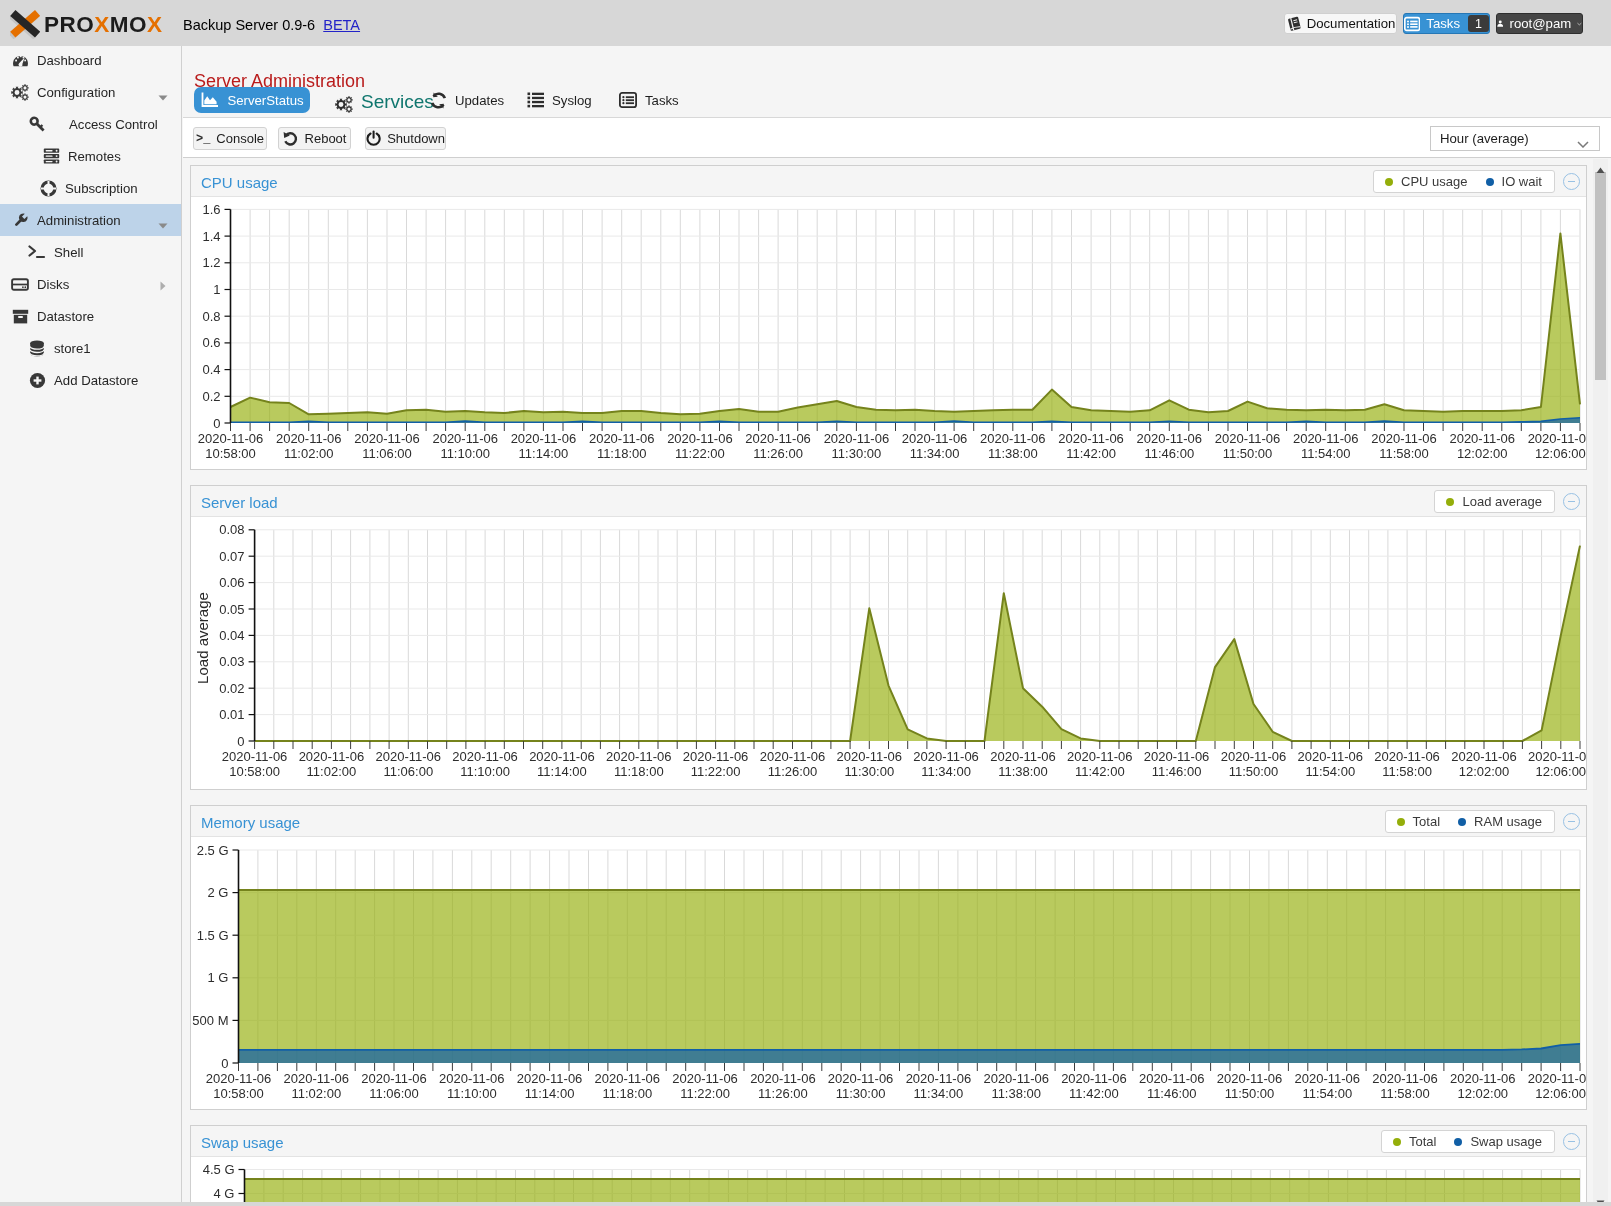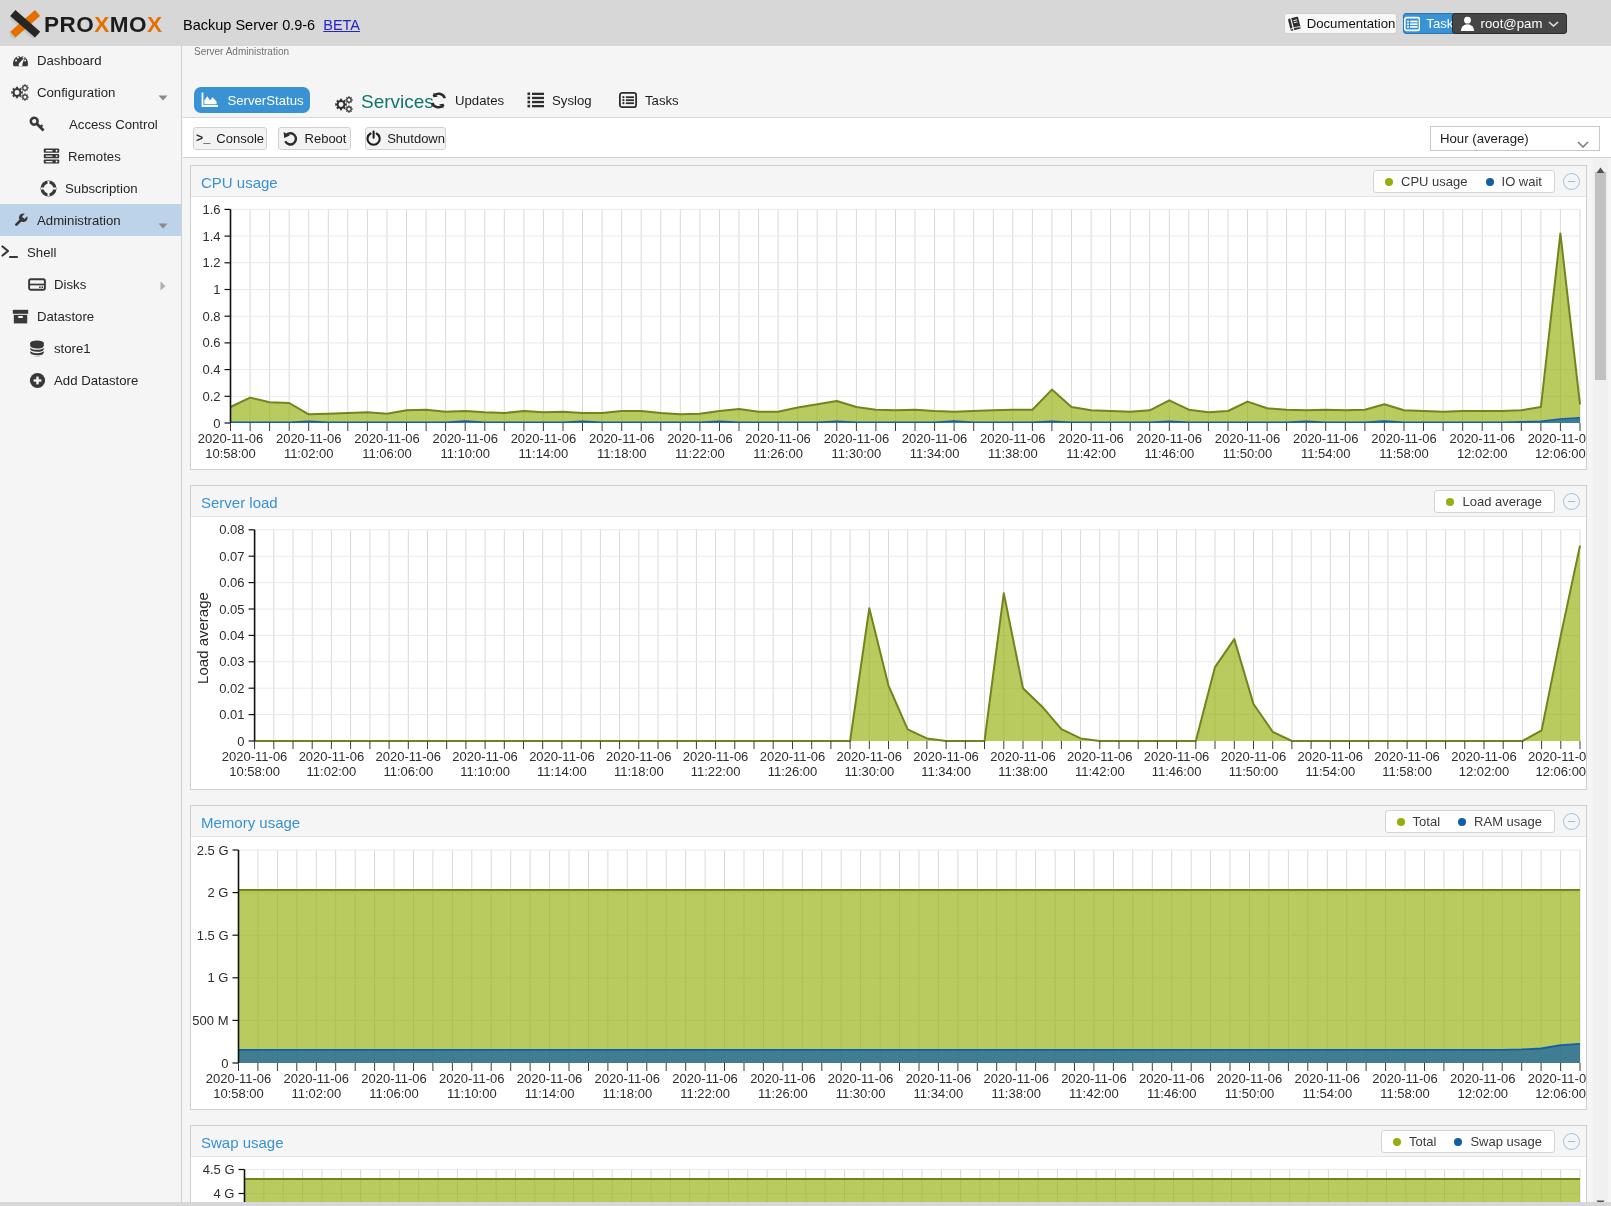--- a/index.html
+++ b/index.html
@@ -46,21 +46,21 @@
       </svg>Documentation</div>
     <div class="hbtn" style="left:1403px;width:87px;background:#3892d4;border:1px solid #2677b5;color:#fff"><svg width="18" height="16" viewBox="0 0 18 16" style="">
         <rect x="0.9" y="0.9" width="16.2" height="14.2" rx="2.2" fill="none" stroke="#ffffff" stroke-width="1.8"></rect>
 <circle cx="4.4" cy="5.2" r="1.1" fill="#ffffff"></circle>
         <rect x="6.8" y="4.3" width="8.2" height="1.8" fill="#ffffff"></rect>
 <circle cx="4.4" cy="8.2" r="1.1" fill="#ffffff"></circle>
         <rect x="6.8" y="7.3" width="8.2" height="1.8" fill="#ffffff"></rect>
 <circle cx="4.4" cy="11.2" r="1.1" fill="#ffffff"></circle>
         <rect x="6.8" y="10.3" width="8.2" height="1.8" fill="#ffffff"></rect>
       </svg>Tasks<span style="background:#3b3b3b;border-radius:3px;font-size:12.5px;padding:1.5px 7px;margin-left:2px">1</span></div>
-    <div class="hbtn" style="left:1452px;width:115px;background:#464646;border:1px solid #2e2e2e;color:#fff"><svg width="15" height="15" viewBox="0 0 15 15" style="">
+    <div class="hbtn" style="left:1496px;width:87px;background:#464646;border:1px solid #2e2e2e;color:#fff"><svg width="15" height="15" viewBox="0 0 15 15" style="">
         <circle cx="7.5" cy="4.2" r="3.4" fill="#ffffff"></circle>
 <path d="M0.8 15 A6.7 6.7 0 0 1 14.2 15 Z" fill="#ffffff"></path>
       </svg>root@pam <svg width="11" height="6" viewBox="0 0 11 6" style="">
         <path d="M1 1 L5.5 5 L10 1" fill="none" stroke="#e0e0e0" stroke-width="1.6"></path>
       </svg></div>
   </div>
 <div class="side">
     <div class="nav" style="top:-2px;padding-left:10px">
       <span class="ic">
         <svg width="17" height="17" viewBox="0 0 17 17" style="">
@@ -135,30 +135,30 @@
 <path d="M6.8 0.7 L6.8 4.7 L10.2 4.7 L10.2 0.7 A 4.3 4.3 0 1 1 6.8 0.7 Z
 M7.15 7.9 L9.85 7.9 L9.85 14.3 A 1.35 1.35 0 0 1 7.15 14.3 Z" fill="#383838"></path>
 </g>
         </svg>
       </span>
       <span style="margin-left:7px">Administration</span>
       <div class="abs" style="left:158px;top:13px"><svg width="10" height="6" viewBox="0 0 10 6" style="">
           <path d="M0.5 0.5 L5 5.5 L9.5 0.5 Z" fill="#8a8a8a"></path>
         </svg></div>
     </div>
-    <div class="nav" style="top:190px;">
+    <div class="nav" style="top:190px;padding-left:27px">
       <span class="ic">
         <svg width="18" height="14" viewBox="0 0 18 14" style="">
           <path d="M1.5 1.5 L7 6 L1.5 10.5" fill="none" stroke="#383838" stroke-width="2.2" stroke-linecap="round" stroke-linejoin="round"></path>
 <line x1="9" y1="12" x2="16" y2="12" stroke="#383838" stroke-width="2.2" stroke-linecap="round"></line>
         </svg>
       </span>
       <span style="margin-left:7px">Shell</span>
     </div>
-    <div class="nav" style="top:222px;padding-left:27px">
+    <div class="nav" style="top:222px;padding-left:10px">
       <span class="ic">
         <svg width="18" height="15" viewBox="0 0 18 15" style="">
           <rect x="1.1" y="2.2" width="15.8" height="10.6" rx="1.8" fill="none" stroke="#383838" stroke-width="1.9"></rect>
 <line x1="1.4" y1="7.5" x2="16.6" y2="7.5" stroke="#383838" stroke-width="1.7"></line>
 <circle cx="11.9" cy="10.2" r="0.85" fill="#383838"></circle>
           <circle cx="14.3" cy="10.2" r="0.85" fill="#383838"></circle>
         </svg>
       </span>
       <span style="margin-left:7px">Disks</span>
       <div class="abs" style="left:160px;top:11px"><svg width="6" height="10" viewBox="0 0 6 10" style="">
@@ -192,21 +192,21 @@
         <svg width="17" height="17" viewBox="0 0 17 17" style="">
           <circle cx="8.5" cy="8.5" r="7.6" fill="#383838"></circle>
 <line x1="4.6" y1="8.5" x2="12.4" y2="8.5" stroke="#f5f5f5" stroke-width="2.4"></line>
 <line x1="8.5" y1="4.6" x2="8.5" y2="12.4" stroke="#f5f5f5" stroke-width="2.4"></line>
         </svg>
       </span>
       <span style="margin-left:7px">Add Datastore</span>
     </div>
   </div>
 <div class="main">
-    <div class="abs" style="left:11px;top:0;font-size:10px;color:#737373">Server Administration</div>
+    <div class="abs" style="left:11px;top:25px;font-size:18px;color:#b91c1c">Server Administration</div>
     <div class="abs" style="left:11px;top:41px;width:116px;height:26px;background:#3892d4;border-radius:7px;color:#fff;font-size:13.2px;display:flex;align-items:center;justify-content:center;gap:8px"><svg width="19" height="17" viewBox="0 0 19 17" style="">
         <path d="M2.5 0.5 L2.5 14 L18 14" fill="none" stroke="#ffffff" stroke-width="1.8"></path>
 <path d="M4.3 12.3 L4.3 8.5 L7.2 4.2 L10 8.2 L12.8 5.2 L16.6 9.8 L16.6 12.3 Z" fill="#ffffff"></path>
       </svg>ServerStatus</div>
     <div class="abs" style="left:152px;top:41px;height:26px;color:#0f766e;font-size:19px;display:flex;align-items:flex-end;gap:8px"><svg width="18" height="17" viewBox="0 0 18 17" style="">
         <path d="M11.74,7.12 L11.74,9.88 L10.43,9.20 L9.63,11.14 L11.03,11.58 L9.08,13.53 L8.64,12.13 L6.70,12.93 L7.38,14.24 L4.62,14.24 L5.30,12.93 L3.36,12.13 L2.92,13.53 L0.97,11.58 L2.37,11.14 L1.57,9.20 L0.26,9.88 L0.26,7.12 L1.57,7.80 L2.37,5.86 L0.97,5.42 L2.92,3.47 L3.36,4.87 L5.30,4.07 L4.62,2.76 L7.38,2.76 L6.70,4.07 L8.64,4.87 L9.08,3.47 L11.03,5.42 L9.63,5.86 L10.43,7.80 Z M 8.48 8.50 A 2.48 2.48 0 1 0 3.52 8.50 A 2.48 2.48 0 1 0 8.48 8.50 Z" fill="#2d2d2d" fill-rule="evenodd"></path>
         <path d="M17.60,3.04 L17.60,4.76 L16.78,4.34 L16.27,5.55 L17.15,5.83 L15.93,7.05 L15.65,6.17 L14.44,6.68 L14.86,7.50 L13.14,7.50 L13.56,6.68 L12.35,6.17 L12.07,7.05 L10.85,5.83 L11.73,5.55 L11.22,4.34 L10.40,4.76 L10.40,3.04 L11.22,3.46 L11.73,2.25 L10.85,1.97 L12.07,0.75 L12.35,1.63 L13.56,1.12 L13.14,0.30 L14.86,0.30 L14.44,1.12 L15.65,1.63 L15.93,0.75 L17.15,1.97 L16.27,2.25 L16.78,3.46 Z M 15.55 3.90 A 1.55 1.55 0 1 0 12.45 3.90 A 1.55 1.55 0 1 0 15.55 3.90 Z" fill="#2d2d2d" fill-rule="evenodd"></path>
         <path d="M17.60,12.24 L17.60,13.96 L16.78,13.54 L16.27,14.75 L17.15,15.03 L15.93,16.25 L15.65,15.37 L14.44,15.88 L14.86,16.70 L13.14,16.70 L13.56,15.88 L12.35,15.37 L12.07,16.25 L10.85,15.03 L11.73,14.75 L11.22,13.54 L10.40,13.96 L10.40,12.24 L11.22,12.66 L11.73,11.45 L10.85,11.17 L12.07,9.95 L12.35,10.83 L13.56,10.32 L13.14,9.50 L14.86,9.50 L14.44,10.32 L15.65,10.83 L15.93,9.95 L17.15,11.17 L16.27,11.45 L16.78,12.66 Z M 15.55 13.10 A 1.55 1.55 0 1 0 12.45 13.10 A 1.55 1.55 0 1 0 15.55 13.10 Z" fill="#2d2d2d" fill-rule="evenodd"></path>
       </svg>Services</div>
     <div class="abs" style="left:247px;top:41px;height:26px;color:#1d1d1d;font-size:13.2px;display:flex;align-items:center;gap:8px"><svg width="17" height="17" viewBox="0 0 17 17" style="">

